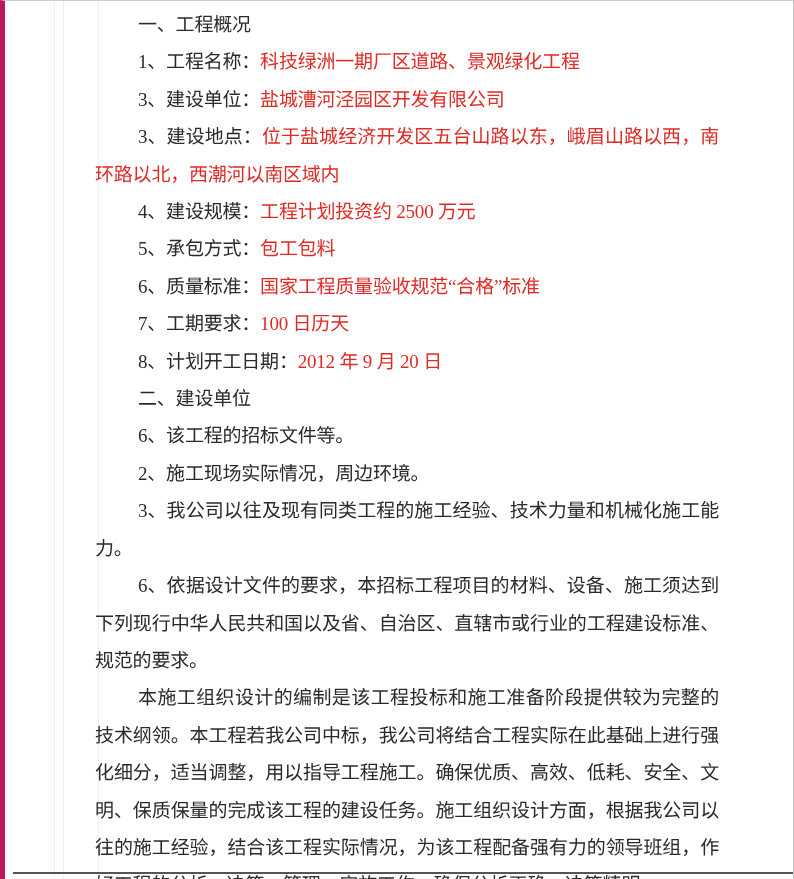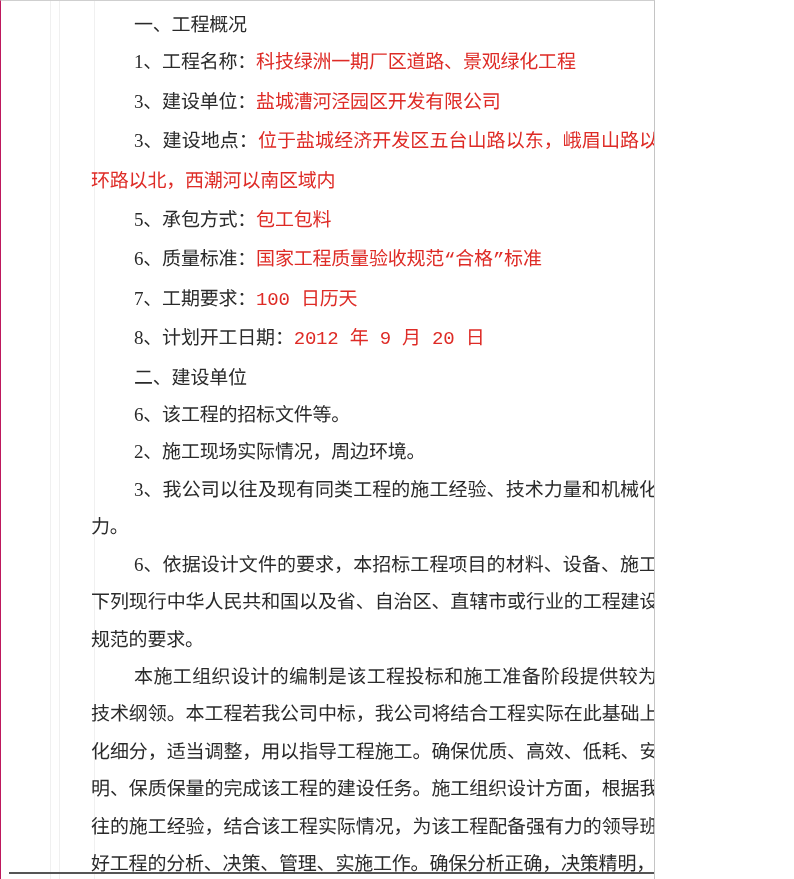--- a/index.html
+++ b/index.html
@@ -2,25 +2,25 @@
 <html lang="zh-CN" style="--ink: #2a2a2a; --red: #de2b26; --page-bg: #ffffff; --rule: #555555;"><head>
 <meta charset="utf-8">
 <style>
   html, body {
     margin: 0;
     padding: 0;
     background: #ffffff;
   }
   .page {
     position: relative;
-    width: 655px;
+    width: 794px;
     height: 879px;
     box-sizing: border-box;
     background: var(--page-bg, #ffffff);
-    border-left: 1px solid #be185d;
+    border-left: 5px solid #be185d;
     border-top: 1px solid #cfcfcf;
     border-right: 1px solid #c4c4c4;
     overflow: hidden;
     font-family: "Liberation Serif", "DejaVu Serif", serif;
   }
   .scanline {
     position: absolute;
     top: 0;
     bottom: 0;
     width: 1px;
@@ -36,21 +36,20 @@
     line-height: 37.4px;
     color: var(--ink, #2a2a2a);
     text-align: justify;
   }
   .para {
     margin: 0;
     text-indent: 43px;
   }
   .red {
     color: var(--red, #de2b26);
-    font-family: Liberation Mono, monospace;
   }
   .bottom-rule {
     position: absolute;
     left: 8px;
     right: 0;
     bottom: 5px;
     height: 2px;
     background: var(--rule, #555555);
   }
 </style>
@@ -66,20 +65,21 @@
   <div class="content">
 
     <p class="para">一、工程概况</p>
 
     <p class="para"><span>1、工程名称：</span><span class="red">科技绿洲一期厂区道路、景观绿化工程</span></p>
 
     <p class="para"><span>3、建设单位：</span><span class="red">盐城漕河泾园区开发有限公司</span></p>
 
     <p class="para"><span>3、建设地点：</span><span class="red">位于盐城经济开发区五台山路以东，峨眉山路以西，南环路以北，西潮河以南区域内</span></p>
 
+    <p class="para"><span>4、建设规模：</span><span class="red">工程计划投资约 2500 万元</span></p>
 
     <p class="para"><span>5、承包方式：</span><span class="red">包工包料</span></p>
 
     <p class="para"><span>6、质量标准：</span><span class="red">国家工程质量验收规范“合格”标准</span></p>
 
     <p class="para"><span>7、工期要求：</span><span class="red">100 日历天</span></p>
 
     <p class="para"><span>8、计划开工日期：</span><span class="red">2012 年 9 月 20 日</span></p>
 
     <p class="para">二、建设单位</p>

